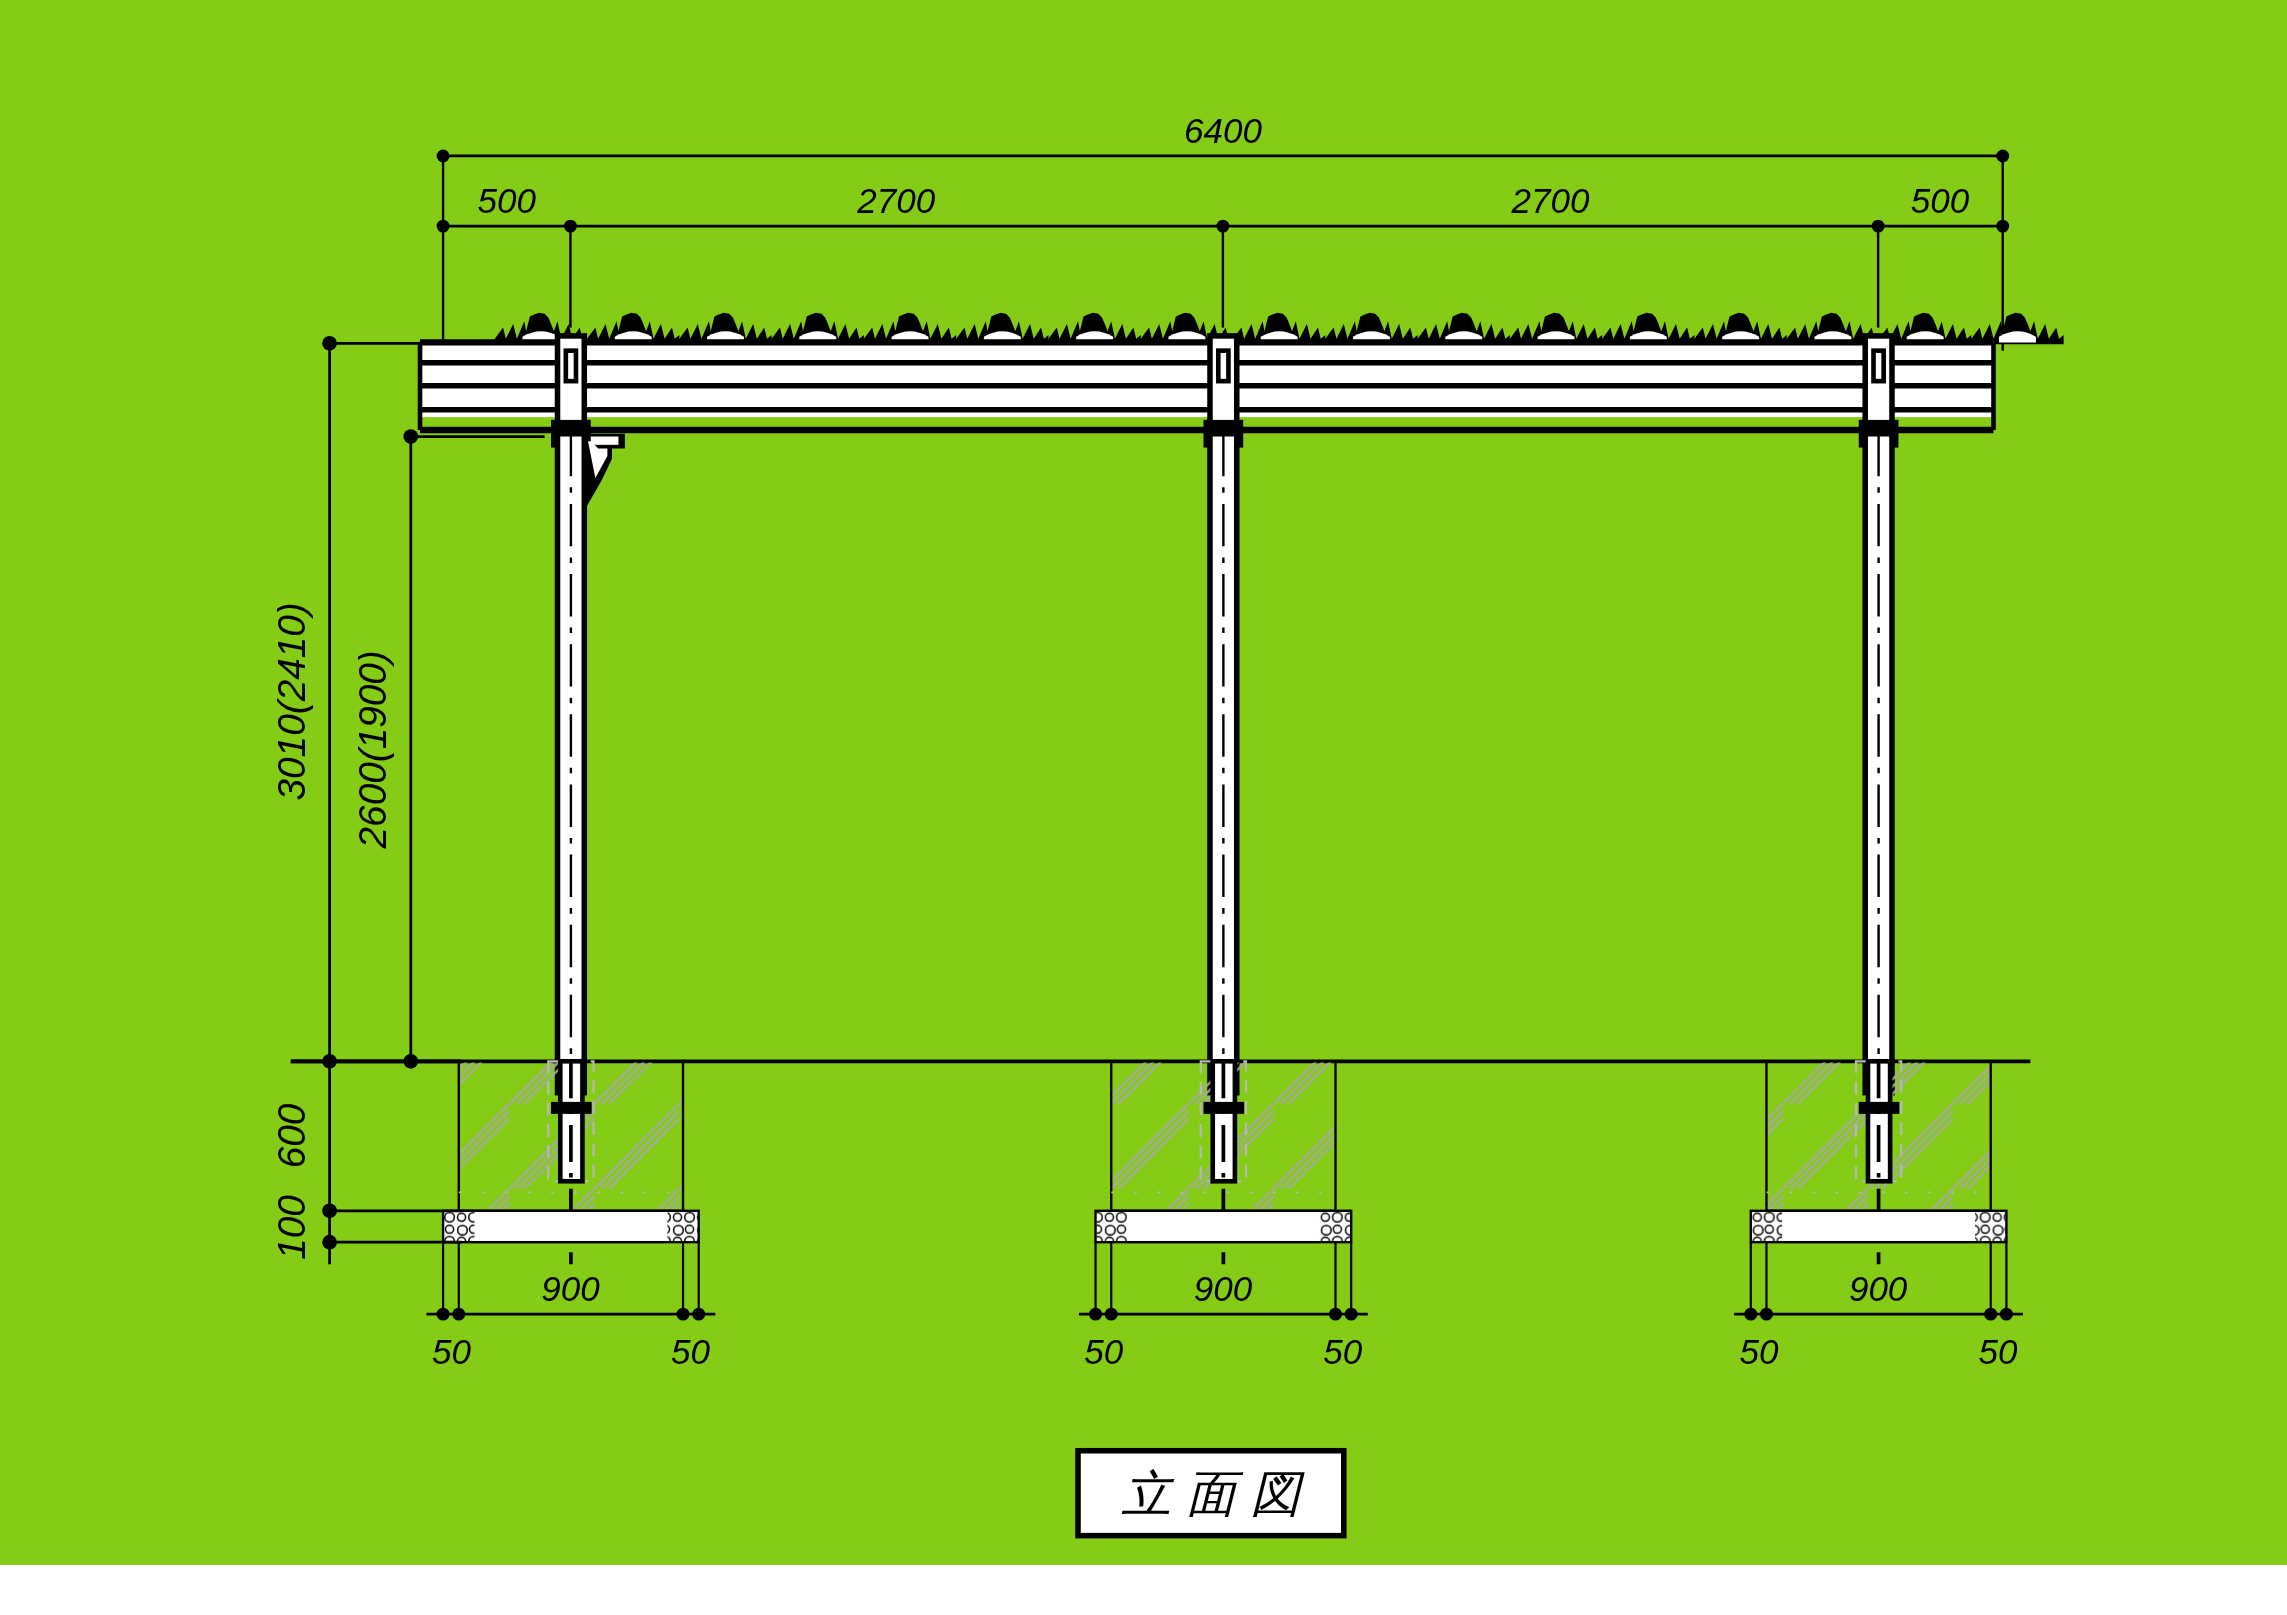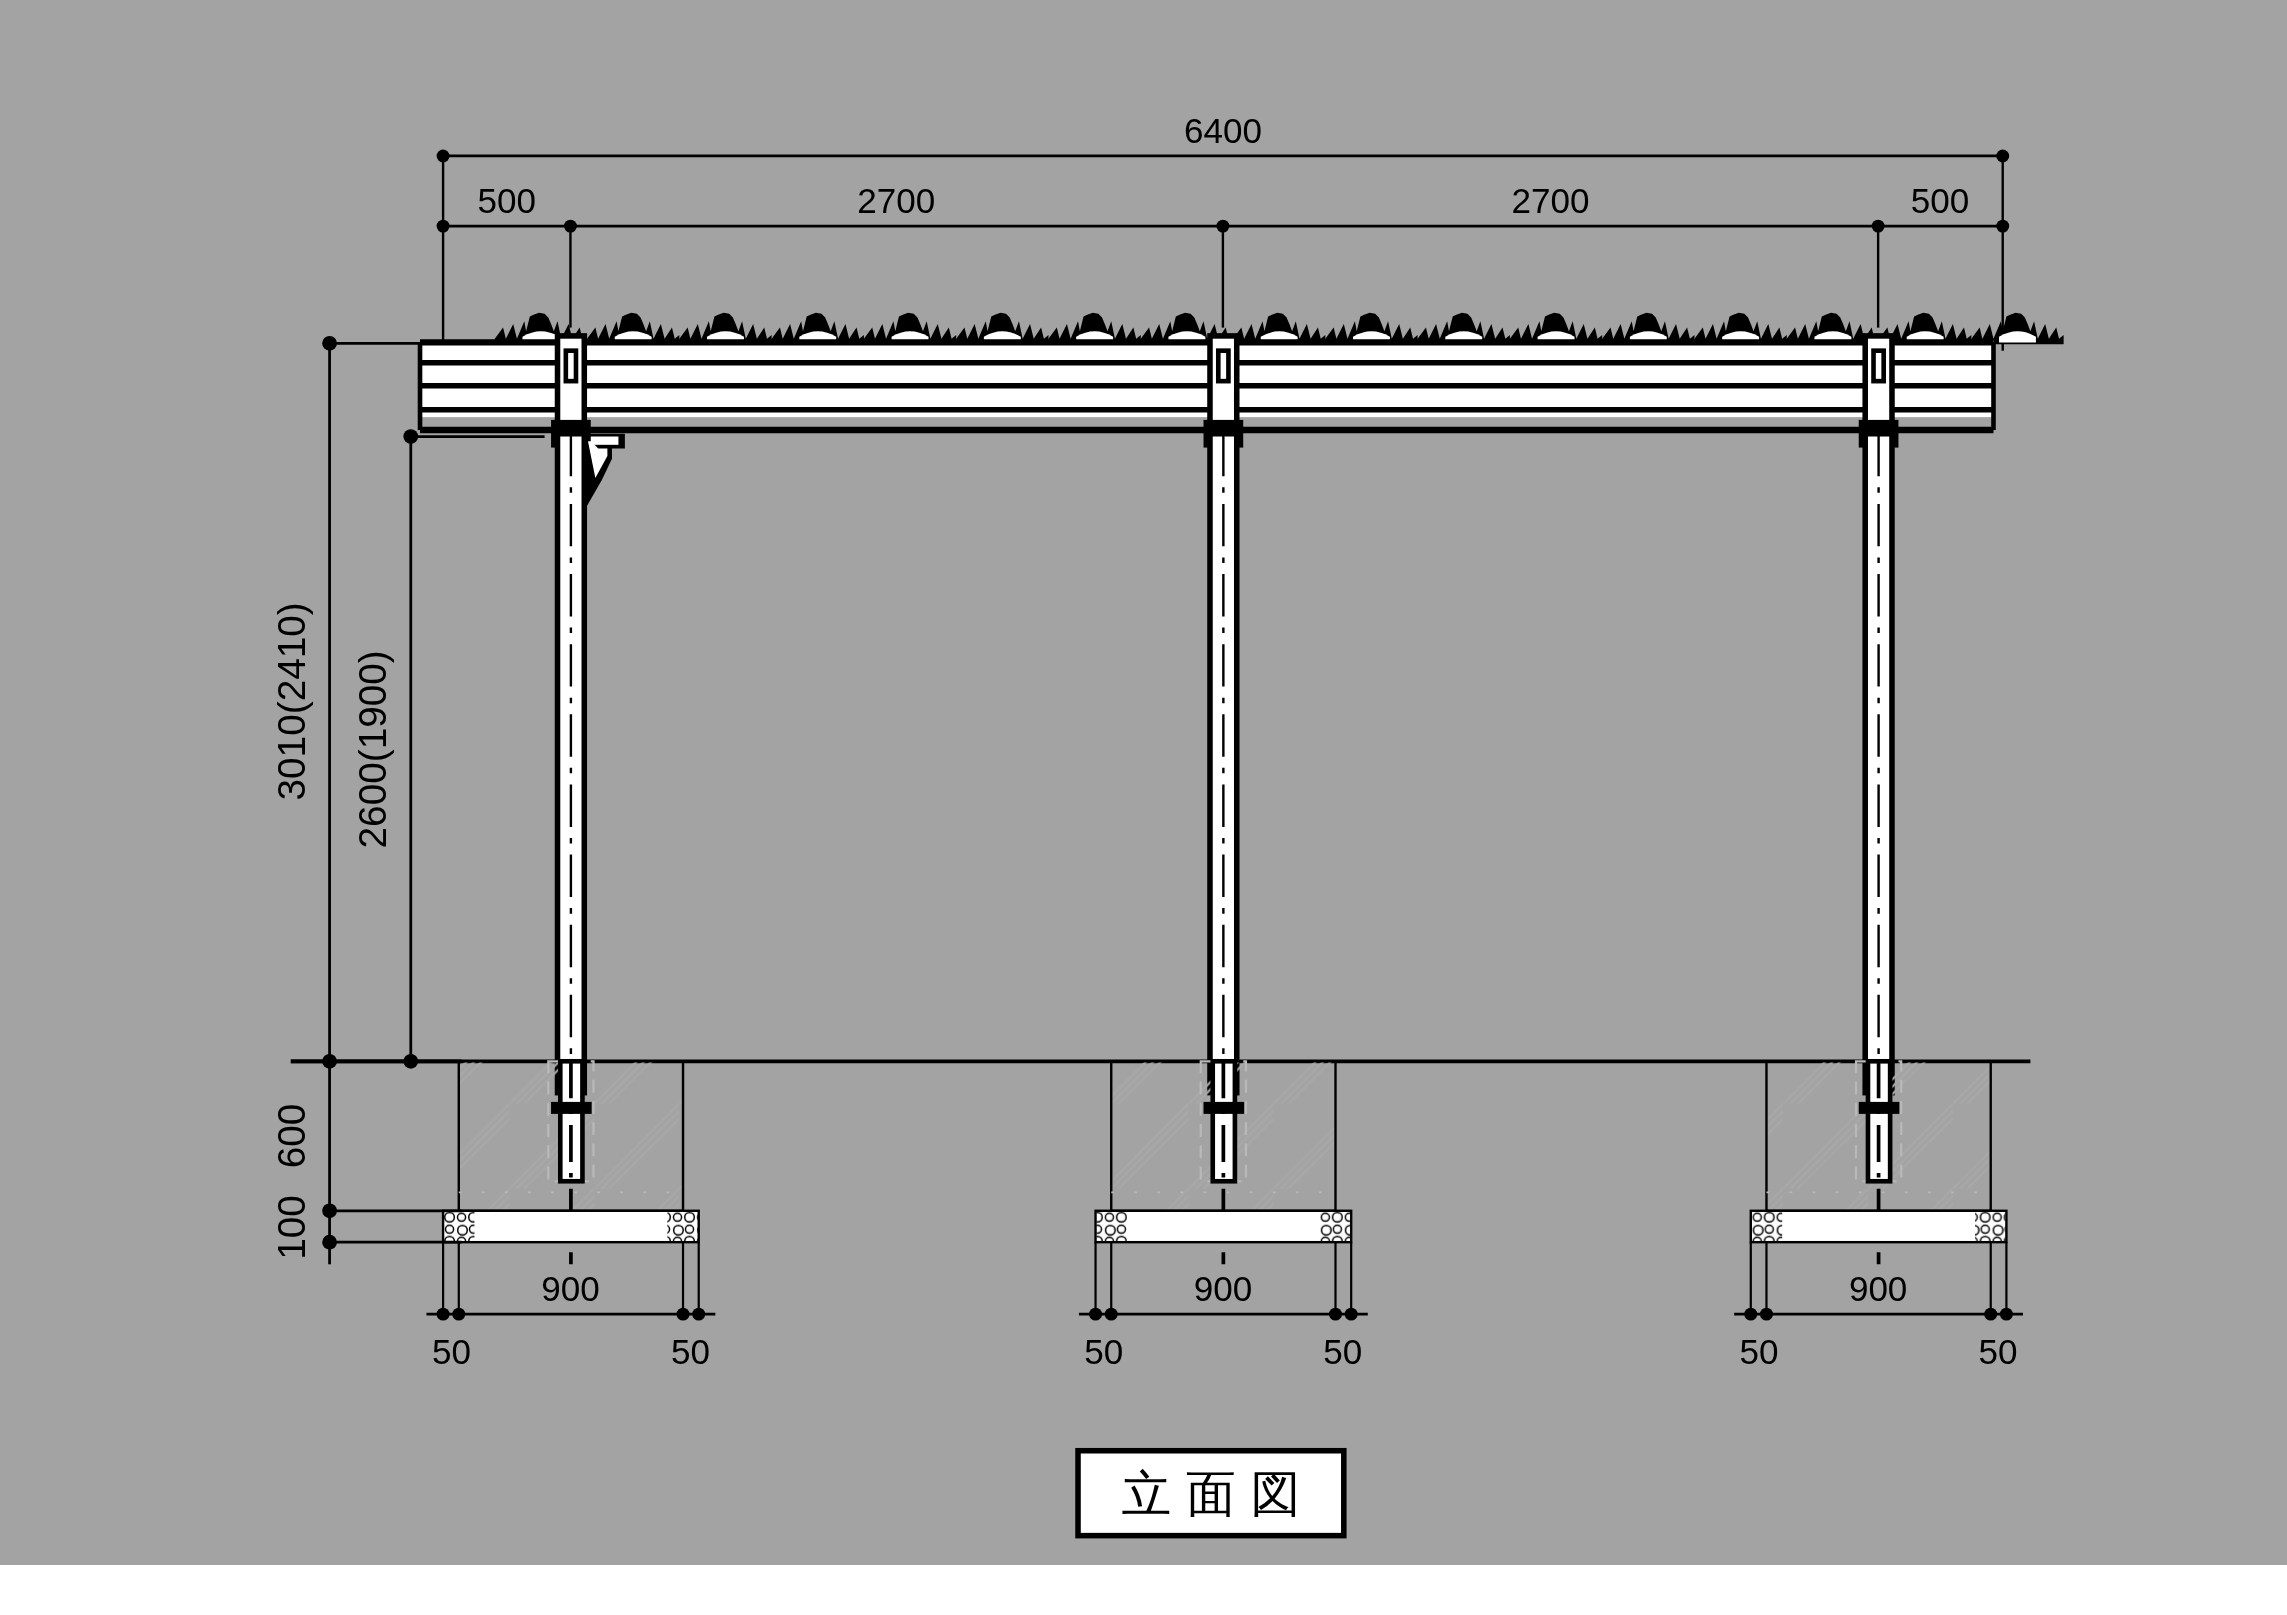--- a/index.html
+++ b/index.html
@@ -8,22 +8,23 @@
     padding: 0;
     background: #ffffff;
   }
   body {
     font-family: "Liberation Sans", "DejaVu Sans", sans-serif;
   }
   #sheet {
     position: relative;
     width: 2288px;
     height: 1565px;
-    background: #a3a3a3;
+    background: #84cc16;
     overflow: hidden;
+    font-style: italic;
   }
   #drawing {
     position: absolute;
     left: 0;
     top: 0;
     width: 2288px;
     height: 1615px;
   }
   .dimtext {
     font-family: "Liberation Sans", "DejaVu Sans", sans-serif;

